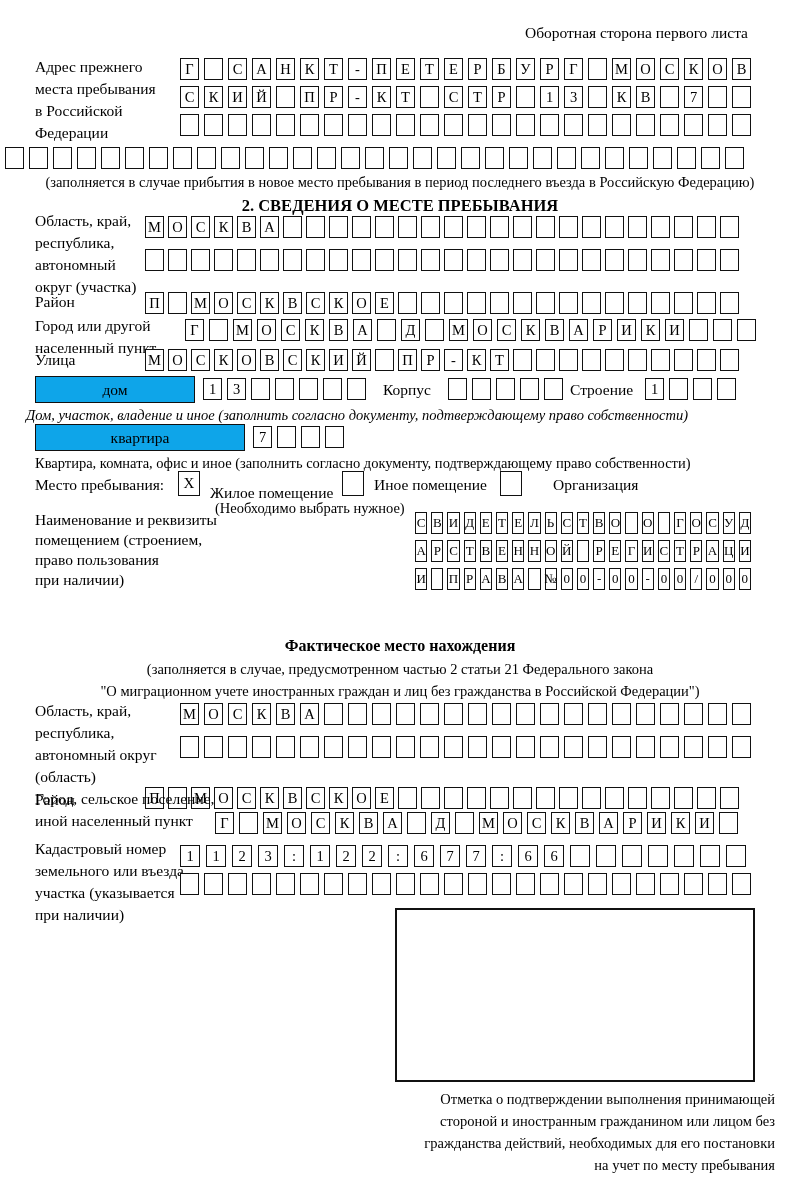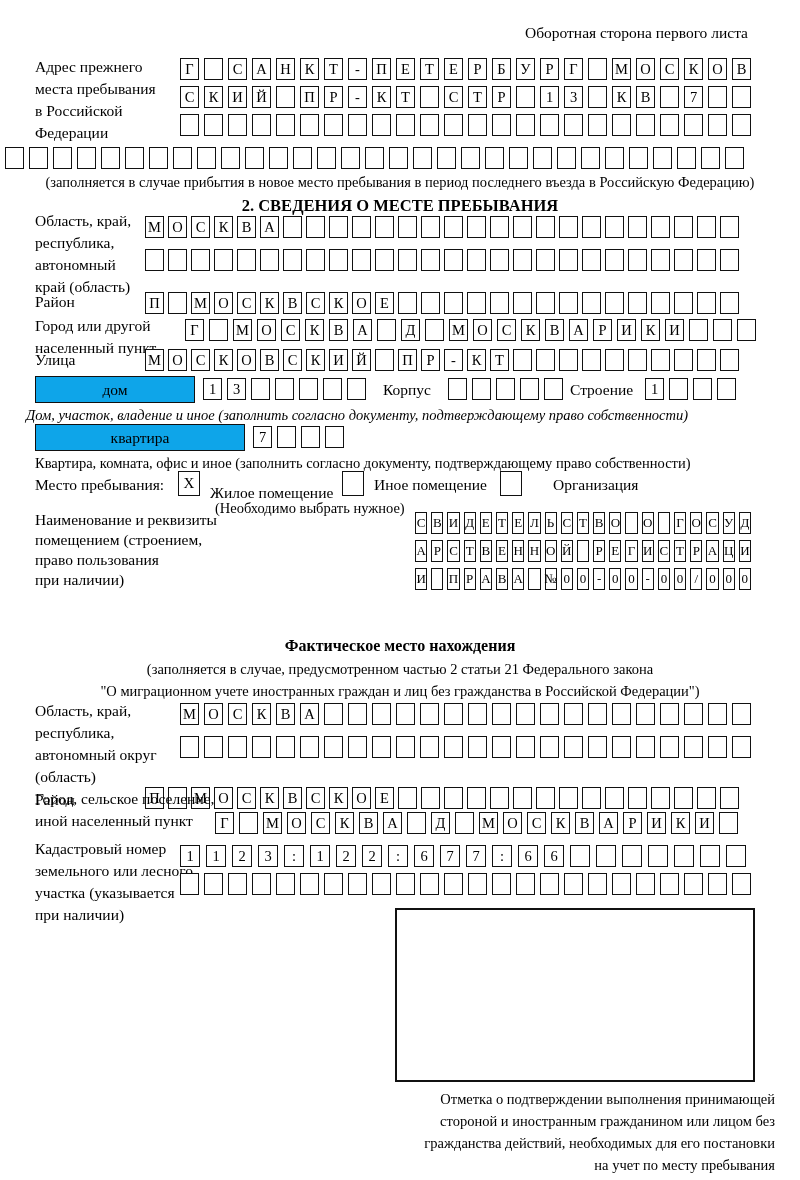--- a/index.html
+++ b/index.html
@@ -142,21 +142,21 @@
     <span class="cell"></span>
   </div>
 <div class="abs cap center" style="top:174px;">(заполняется в случае прибытия в новое место пребывания в период последнего въезда в Российскую Федерацию)</div>
 
 <div class="abs ttl center" style="top:196px;">2. СВЕДЕНИЯ О МЕСТЕ ПРЕБЫВАНИЯ</div>
 
 <div class="abs lbl" style="left:35px;top:210px;">
   <div>Область, край,</div>
   <div>республика,</div>
   <div>автономный</div>
-  <div>край (область)</div>
+  <div>округ (участка)</div>
 </div>
 <div class="cellrow p23" style="left:145px;top:216px;">
     <span class="cell">М</span>
     <span class="cell">О</span>
     <span class="cell">С</span>
     <span class="cell">К</span>
     <span class="cell">В</span>
     <span class="cell">А</span>
     <span class="cell"></span>
     <span class="cell"></span>
@@ -537,21 +537,21 @@
     <span class="cell">А</span>
     <span class="cell">Р</span>
     <span class="cell">И</span>
     <span class="cell">К</span>
     <span class="cell">И</span>
     <span class="cell"></span>
   </div>
 
 <div class="abs lbl" style="left:35px;top:838px;">
   <div>Кадастровый номер</div>
-  <div>земельного или лесного</div>
+  <div>земельного или въезда</div>
   <div>участка (указывается</div>
   <div>при наличии)</div>
 </div>
 <div class="cellrow p26" style="left:180px;top:845px;">
     <span class="cell">1</span>
     <span class="cell">1</span>
     <span class="cell">2</span>
     <span class="cell">3</span>
     <span class="cell">:</span>
     <span class="cell">1</span>

